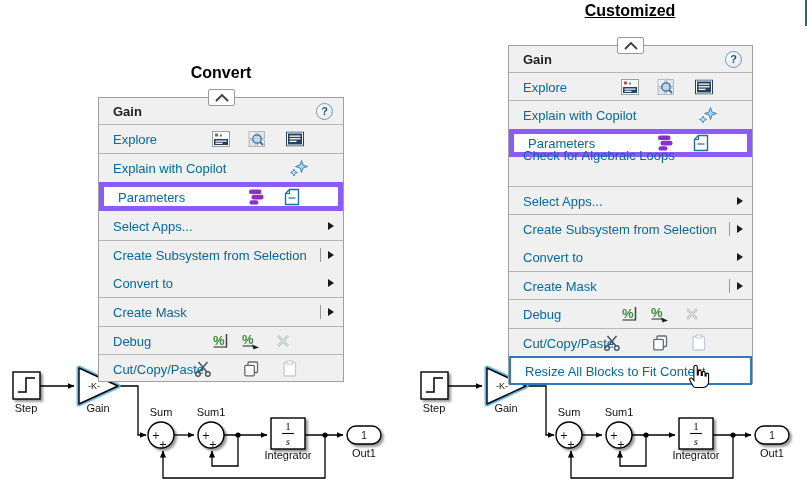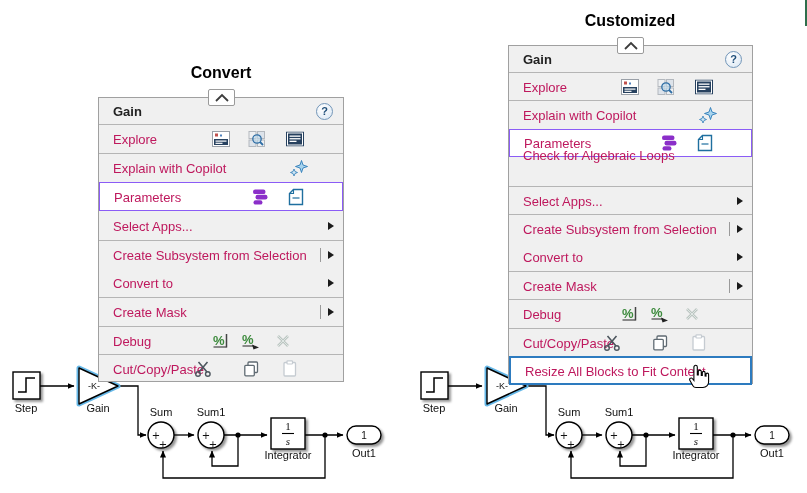--- a/index.html
+++ b/index.html
@@ -11,25 +11,25 @@
   .panel-title {
     position: absolute; width: 170px; text-align: center;
     font-size: 16px; font-weight: bold; color: #000; z-index: 4;
   }
   .menu {
     position: absolute; background: #f0f0f0; border: 1px solid #a0a0a0; z-index: 5;
   }
   .mrow { position: absolute; left: 0; right: 0; }
   .mrow .lbl {
     position: absolute; left: 14px; top: 50%; transform: translateY(-50%);
-    font-size: 13px; color: #be185d; white-space: nowrap;
+    font-size: 13px; color: #0369a1; white-space: nowrap;
   }
   .mrow.header .lbl { font-weight: bold; color: #222; }
   .sep { border-top: 1px solid #b5b5b5; }
-  .hl { background: #fff; border: 1px solid #8b5cf6; }
+  .hl { background: #fff; border: 5px solid #8b5cf6; }
   .hlblue { background: #fff; border: 2px solid #2d7bbf; }
   .arrow {
     position: absolute; right: 9px; top: 50%; transform: translateY(-50%);
     width: 0; height: 0; border-left: 6px solid #1a1a1a;
     border-top: 4.5px solid transparent; border-bottom: 4.5px solid transparent;
   }
   .splitbar {
     position: absolute; right: 22px; top: 50%; transform: translateY(-50%);
     width: 1px; height: 14px; background: #9a9a9a;
   }
@@ -55,21 +55,21 @@
   .cursor { position: absolute; z-index: 10; line-height: 0; }
   .edge-artifact { position: absolute; left: 805px; top: 0; width: 2px; height: 26px; background: #2e6f4c; z-index: 3; }
   .pct { font-family: "Liberation Sans", sans-serif; font-weight: bold; }
 </style>
 </head>
 <body>
 
 <div id="screen">
 
   <div class="panel-title" style="left:136px; top:64px;">Convert</div>
-  <div class="panel-title" style="left:545px; top:12px;">Customized</div>
+  <div class="panel-title" style="left:545px; top:2px;text-decoration:underline;">Customized</div>
 
   <svg class="diagram" width="400" height="135" viewBox="0 0 400 135" style="left:0px">
     <defs>
       <marker id="ah" markerWidth="9" markerHeight="8" refX="6.5" refY="3" orient="auto" markerUnits="userSpaceOnUse">
         <path d="M0 0 L7 3 L0 6 Z" fill="#000"></path>
       </marker>
       <filter id="bsh" x="-30%" y="-30%" width="190%" height="190%">
         <feDropShadow dx="2.2" dy="2.2" stdDeviation="0.8" flood-color="#000" flood-opacity="0.42"></feDropShadow>
       </filter>
     </defs>

